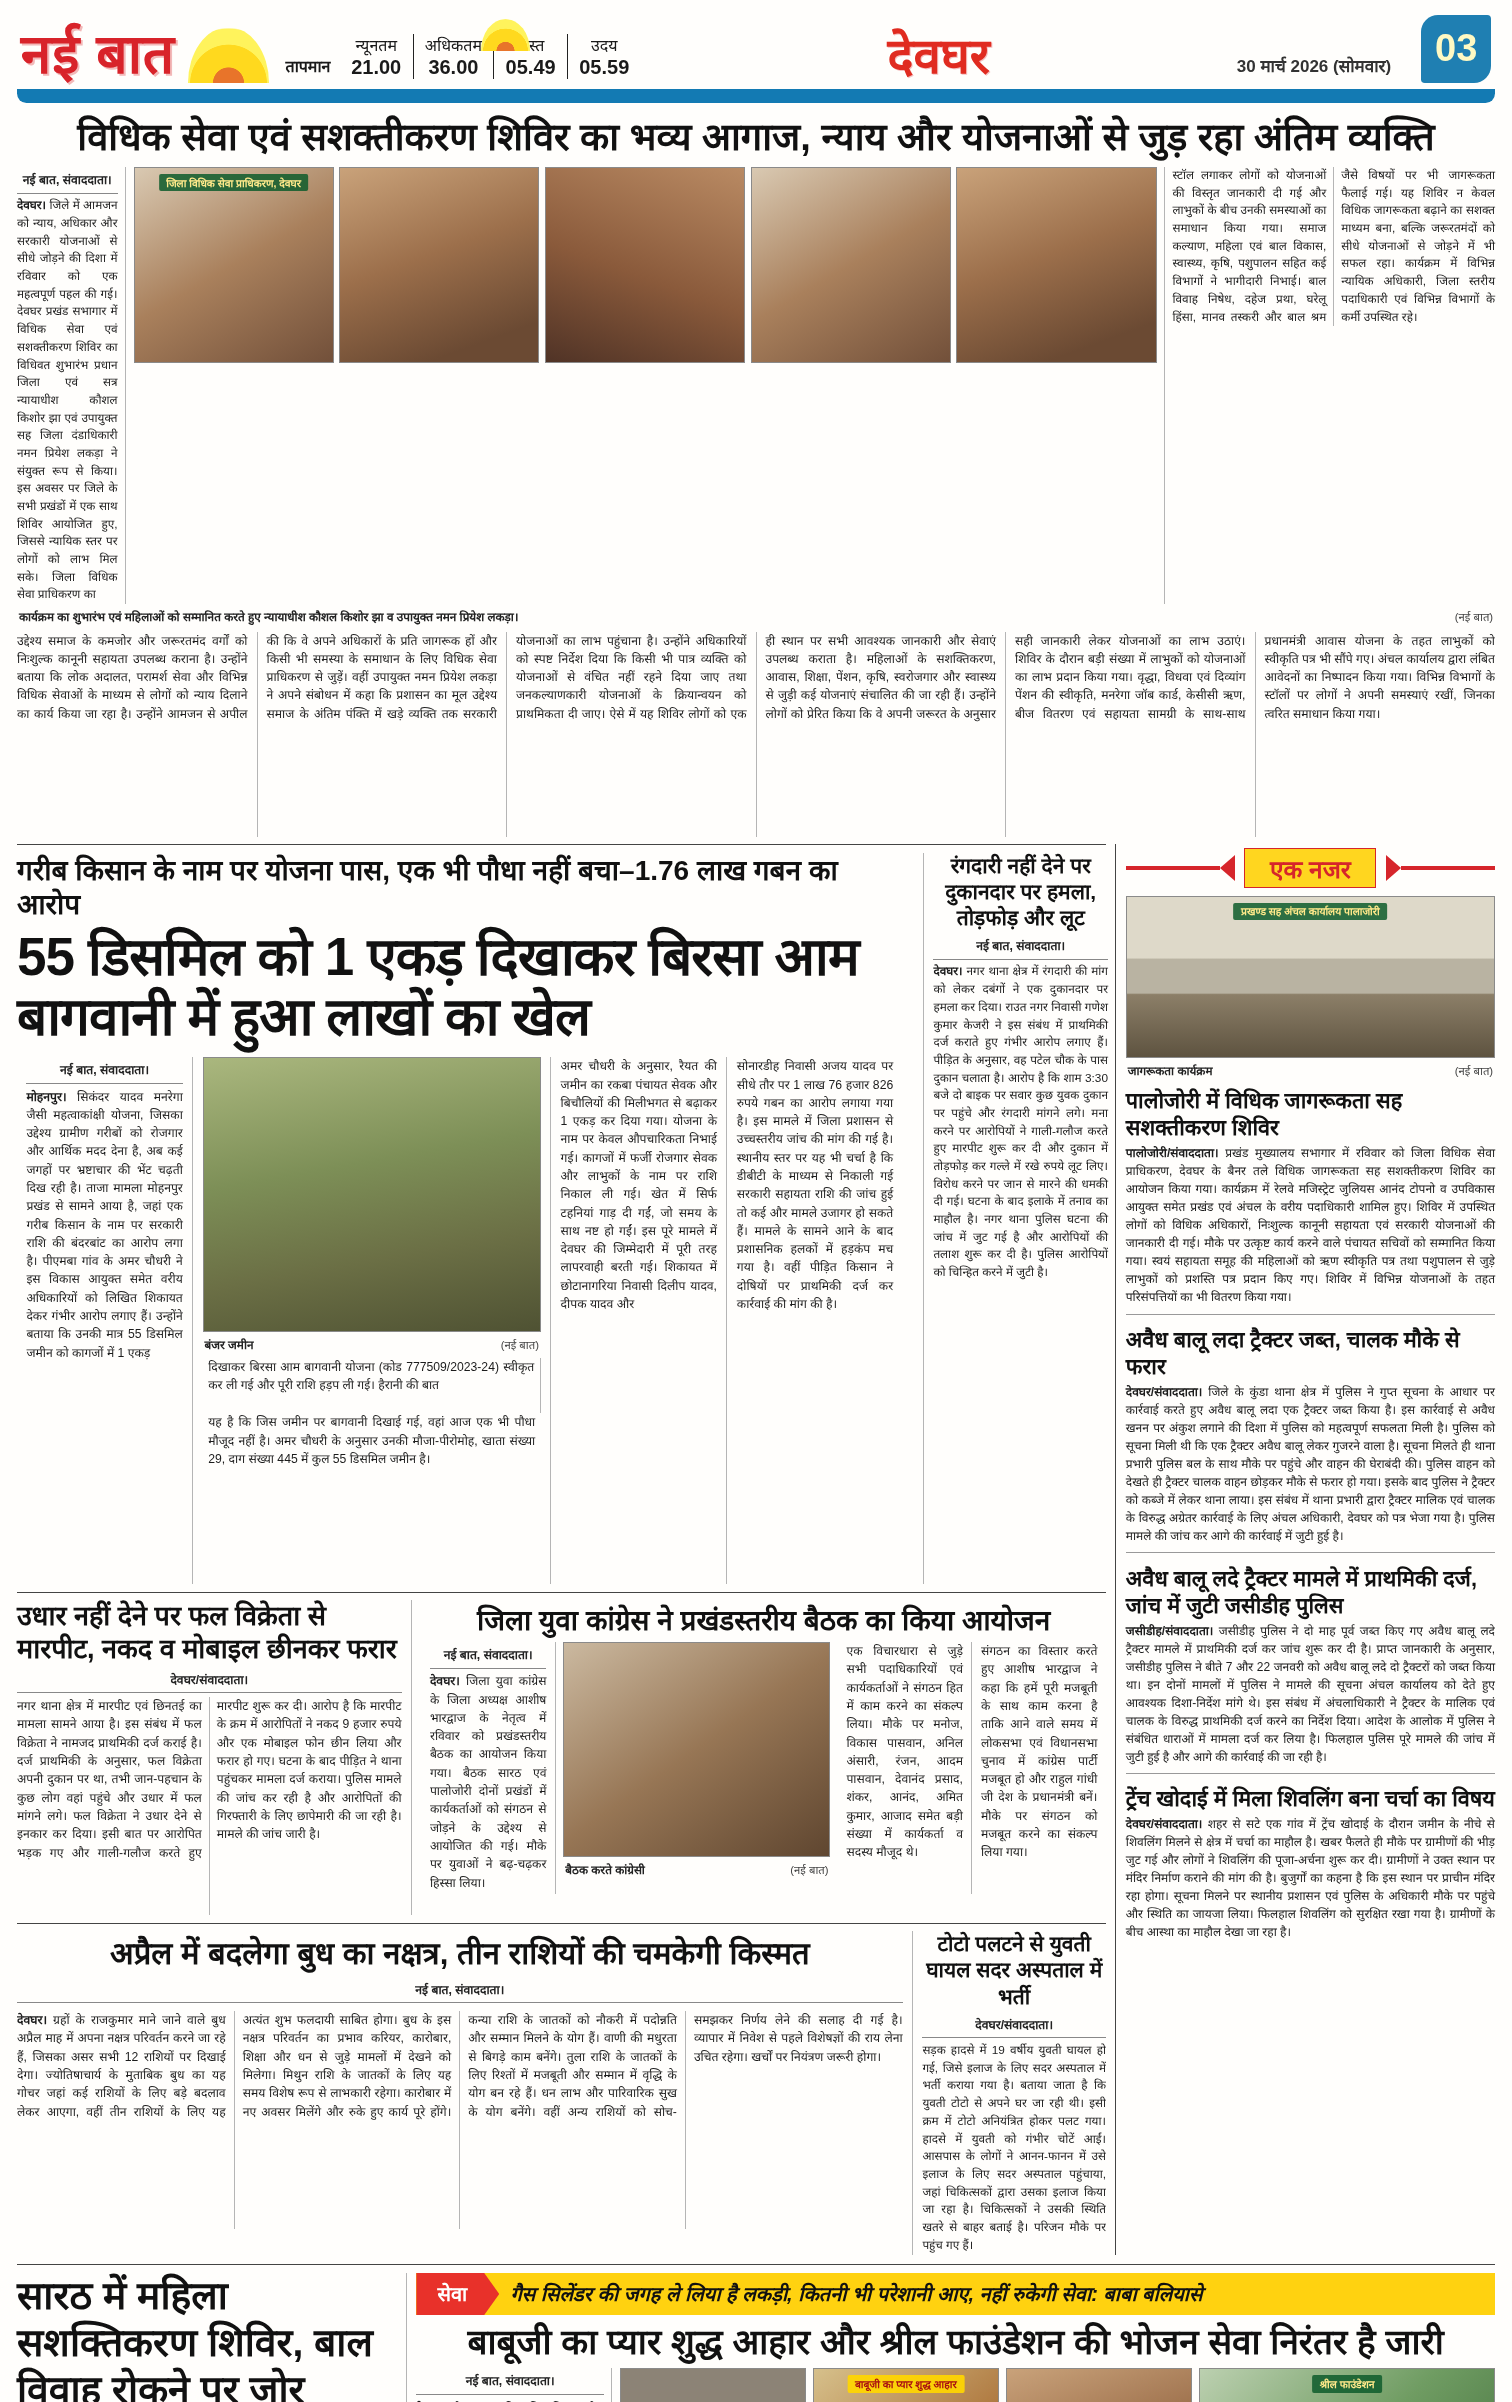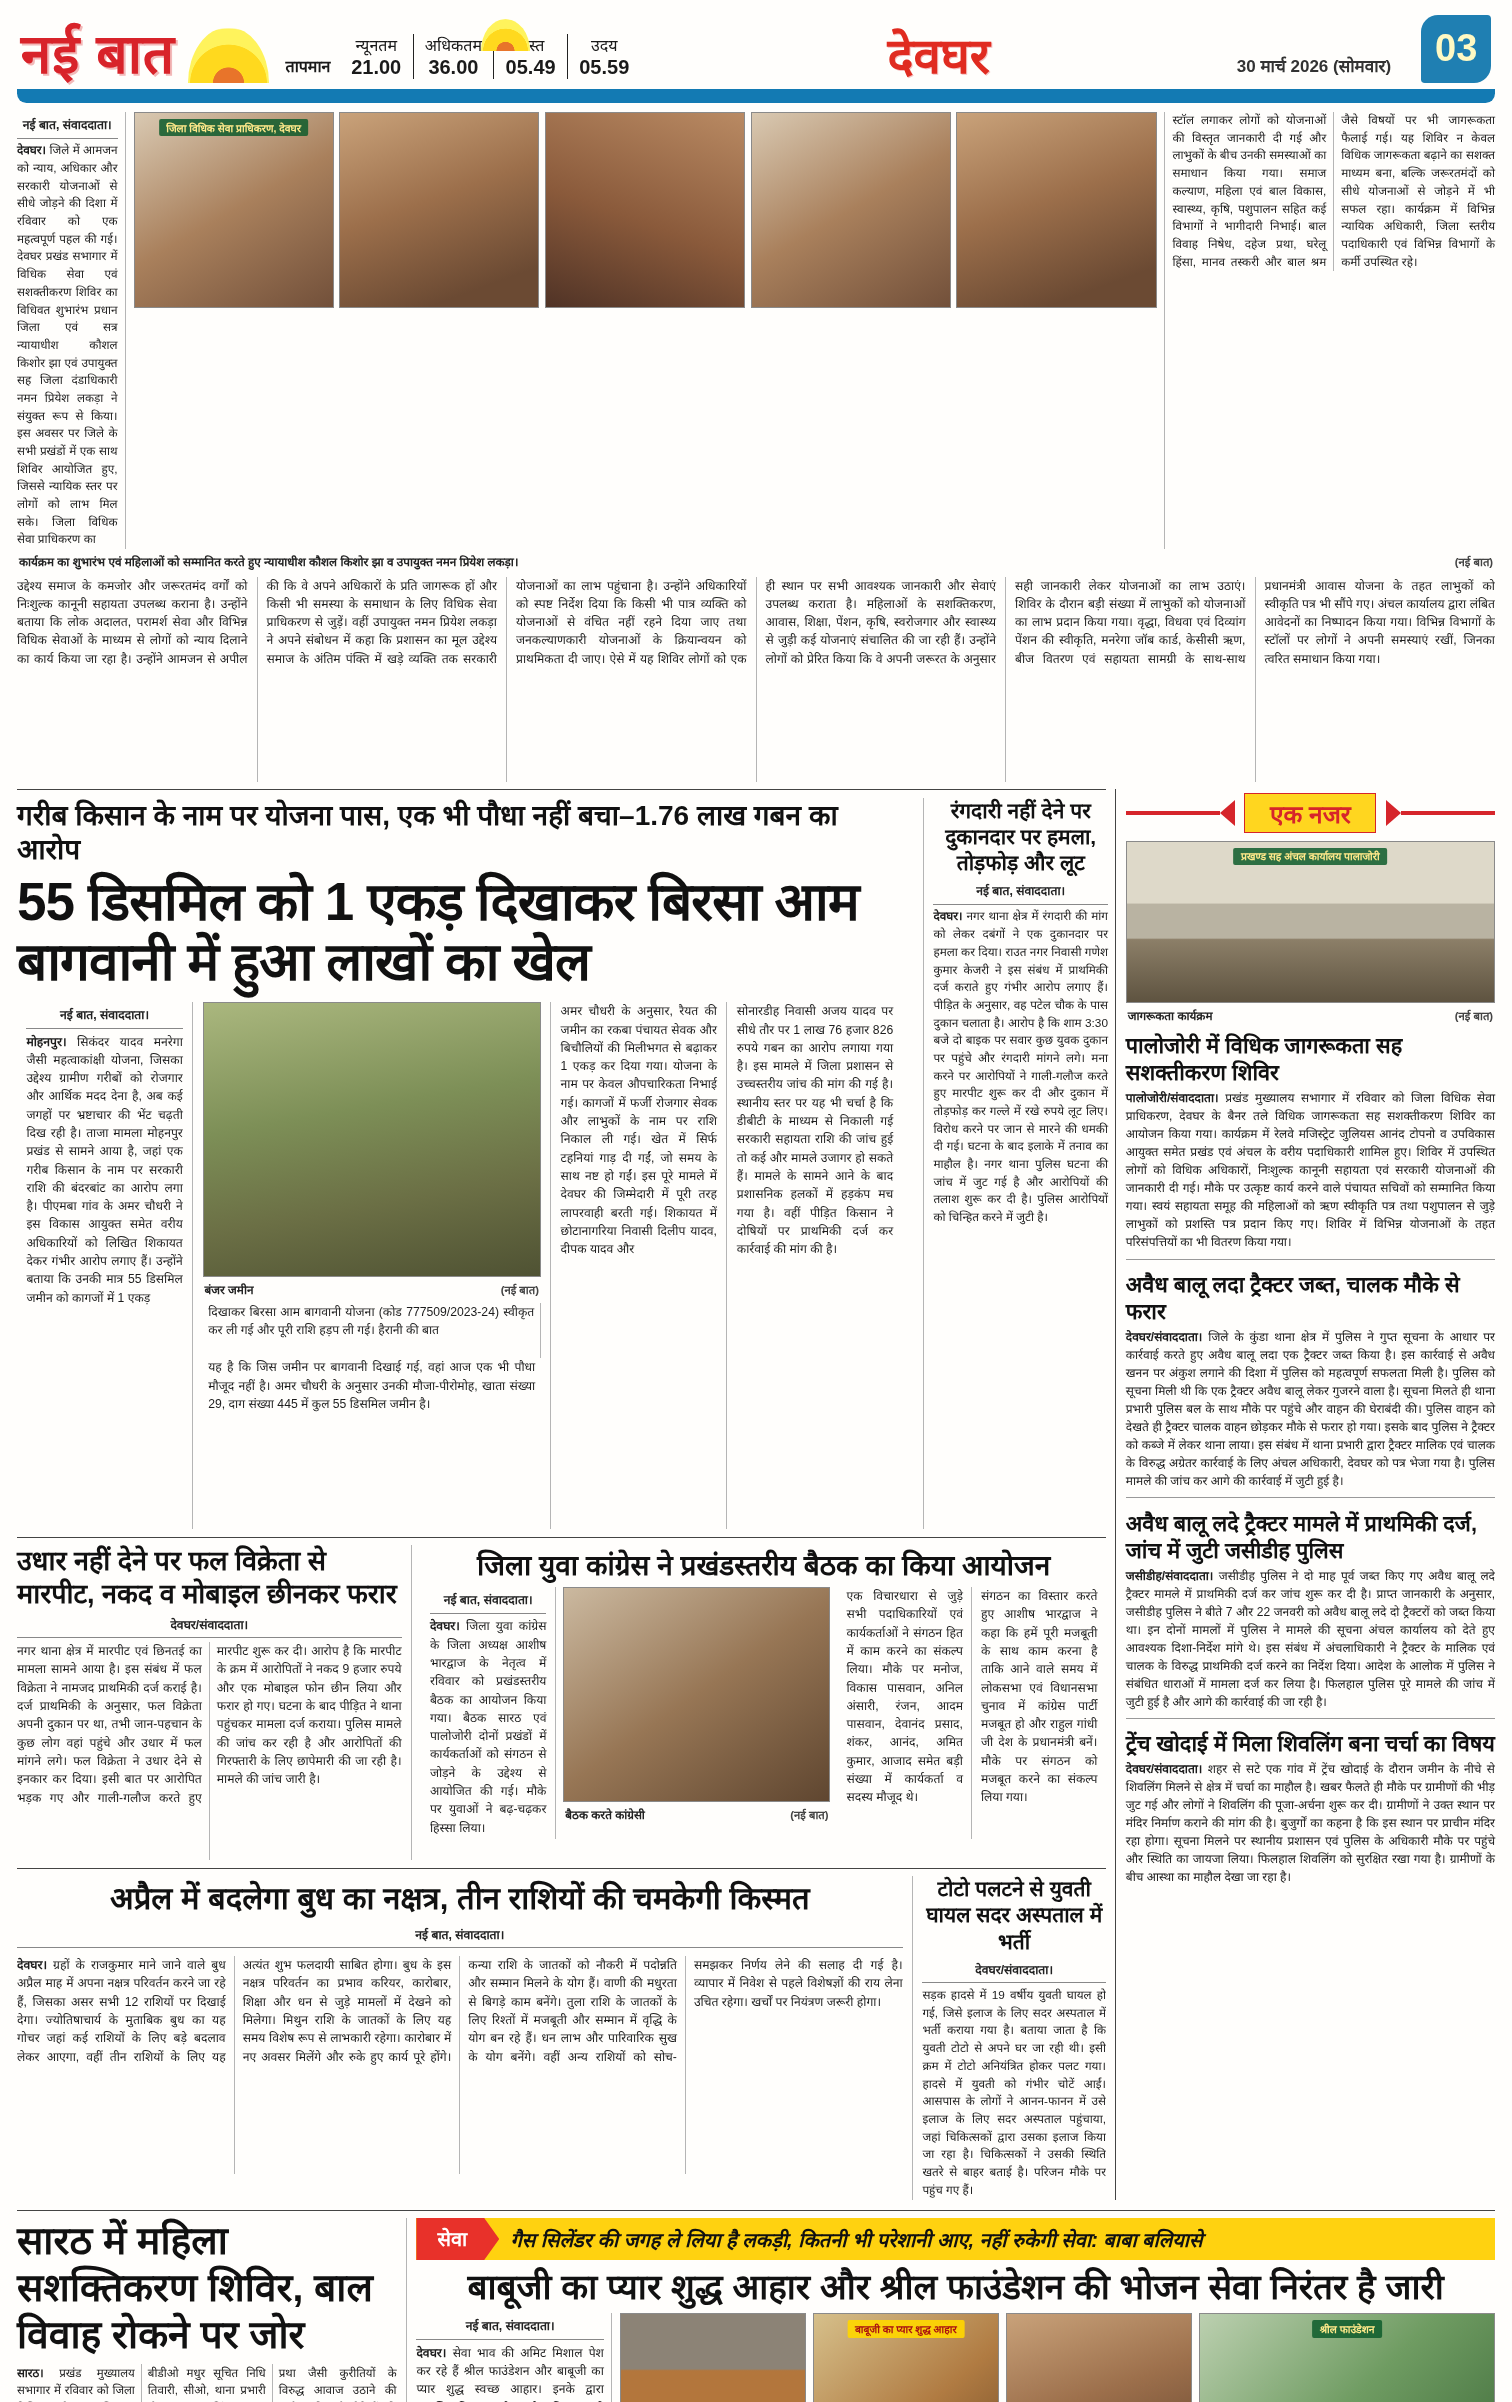--- a/index.html
+++ b/index.html
@@ -34,21 +34,21 @@
   .kicker { font-size:28px; line-height:1.2; padding:1.9px 0 5.6px; }
   .lead-head { font-size:53px; line-height:1.12; letter-spacing:-0.9px; padding-bottom:7.5px; }
   .byline { font-size:12.2px; font-weight:700; text-align:center; color:#222; padding:3.8px 0; }
   .byline.rule:after { content:""; display:block; width:100%; border-bottom:0.9px solid #888; margin-top:4.7px; }
   .body { font-size:12.2px; line-height:1.5; text-align:justify; color:#1c1c1c; }
   .body b { font-weight:800; }
   .col { border-right:0.9px solid #b5b5b5; padding:0 9.4px; }
   .col:last-child { border-right:none; }
   .caption-row { display:flex; justify-content:space-between; align-items:baseline; padding:3.8px 1.9px; }
   .caption { font-size:11.8px; font-weight:700; color:#222; }
-  .credit { font-size:11.3px; font-weight:700; color:#444; white-space:nowrap; }
+  .credit { font-size:11.3px; font-weight:400; color:#444; white-space:nowrap; }
   .photo { position:relative; border:0.9px solid #8a8a8a; overflow:hidden; }
   .ph-banner { position:absolute; top:5.6px; left:50%; transform:translateX(-50%); max-width:92%;
                background:rgba(14,92,44,.85); color:#ffe98a; font-size:10.4px; font-weight:700;
                padding:1.9px 7.5px; white-space:nowrap; overflow:hidden; border-radius:1.9px; }
   .ph-banner.yellow { background:rgba(255,214,0,.92); color:#a11; }
   .g-crowd  { background:linear-gradient(160deg,#c9a27a,#9c6f4b 45%,#6b4a33 85%); }
   .g-crowd2 { background:linear-gradient(200deg,#b98a63,#8a5a3b 55%,#503326); }
   .g-stage  { background:linear-gradient(150deg,#d9c9b2,#a9805c 50%,#72503a); }
   .g-field  { background:linear-gradient(170deg,#aab77e,#7d8f57 40%,#6b6f45 70%,#4f5233); }
   .g-wall   { background:linear-gradient(#ded9c9 0 38%,#b9b3a2 39% 60%,#8c7f68 61%,#5e5340); }
@@ -166,20 +166,21 @@
         </div>
       </div>
     </div>
     <div class="city">देवघर</div>
     <div class="edate">30 मार्च 2026 (सोमवार)</div>
     <div class="pnum">03</div>
   </header>
   <div class="bluebar"></div>
 
   <section>
+    <h1 class="headline-xl">विधिक सेवा एवं सशक्तीकरण शिविर का भव्य आगाज, न्याय और योजनाओं से जुड़ रहा अंतिम व्यक्ति</h1>
     <div class="ts-main">
       <div class="ts-left">
         <div class="byline rule">नई बात, संवाददाता।</div>
         <p class="body"><b>देवघर।</b>
           <span>जिले में आमजन को न्याय, अधिकार और सरकारी योजनाओं से सीधे जोड़ने की दिशा में रविवार को एक महत्वपूर्ण पहल की गई। देवघर प्रखंड सभागार में विधिक सेवा एवं सशक्तीकरण शिविर का विधिवत शुभारंभ प्रधान जिला एवं सत्र न्यायाधीश कौशल किशोर झा एवं उपायुक्त सह जिला दंडाधिकारी नमन प्रियेश लकड़ा ने संयुक्त रूप से किया। इस अवसर पर जिले के सभी प्रखंडों में एक साथ शिविर आयोजित हुए, जिससे न्यायिक स्तर पर लोगों को लाभ मिल सके। जिला विधिक सेवा प्राधिकरण का</span></p>
       </div>
       <div class="ts-photos">
         <div class="photo g-stage">
           <div class="ph-banner">जिला विधिक सेवा प्राधिकरण, देवघर</div>
         </div>

